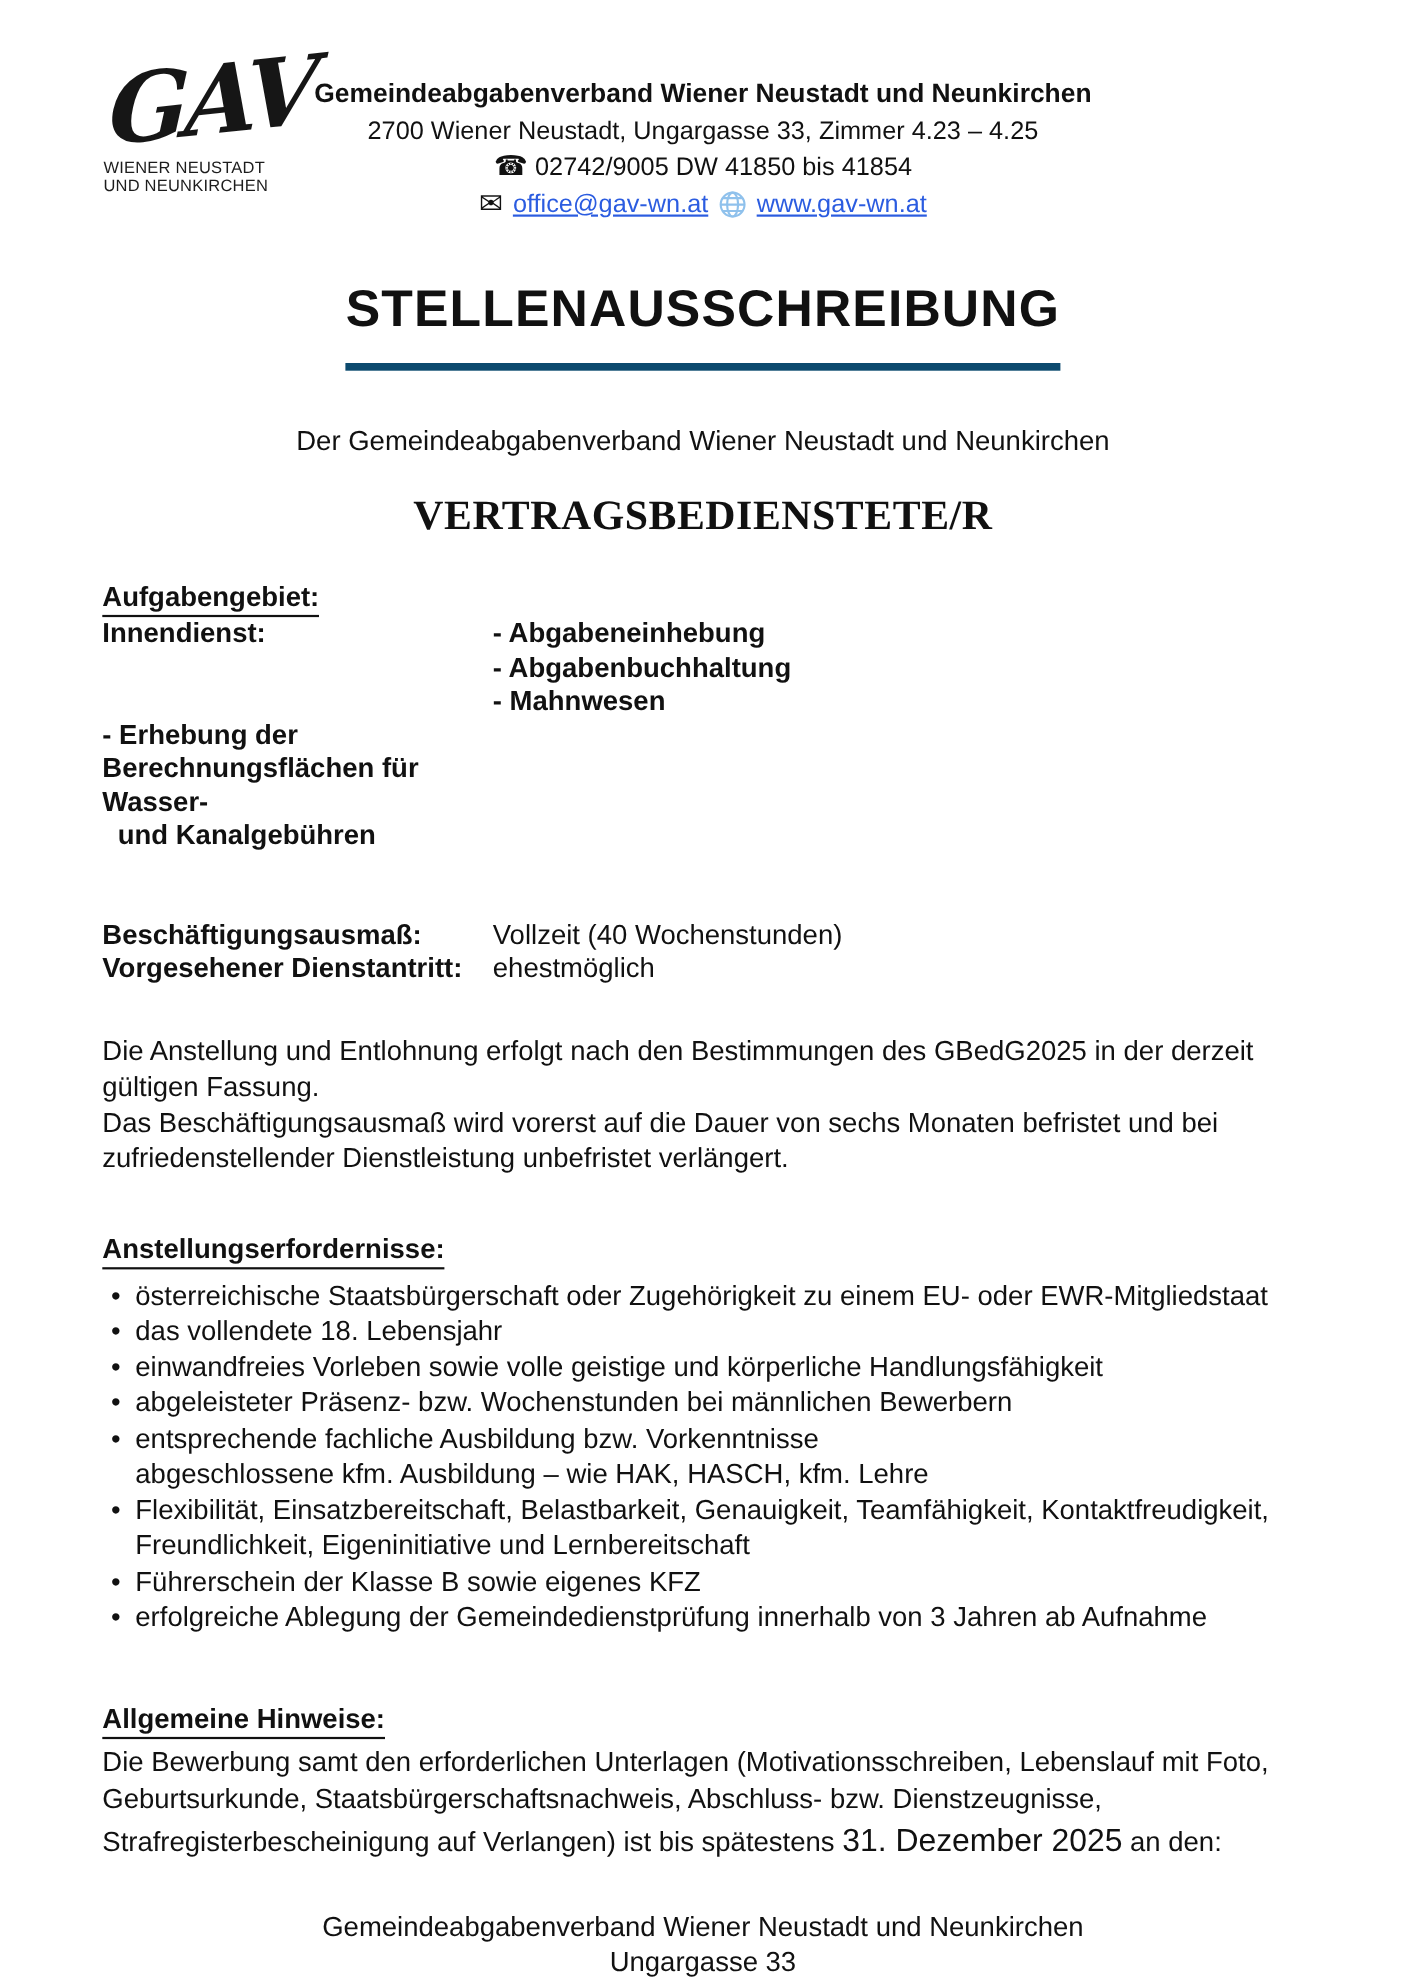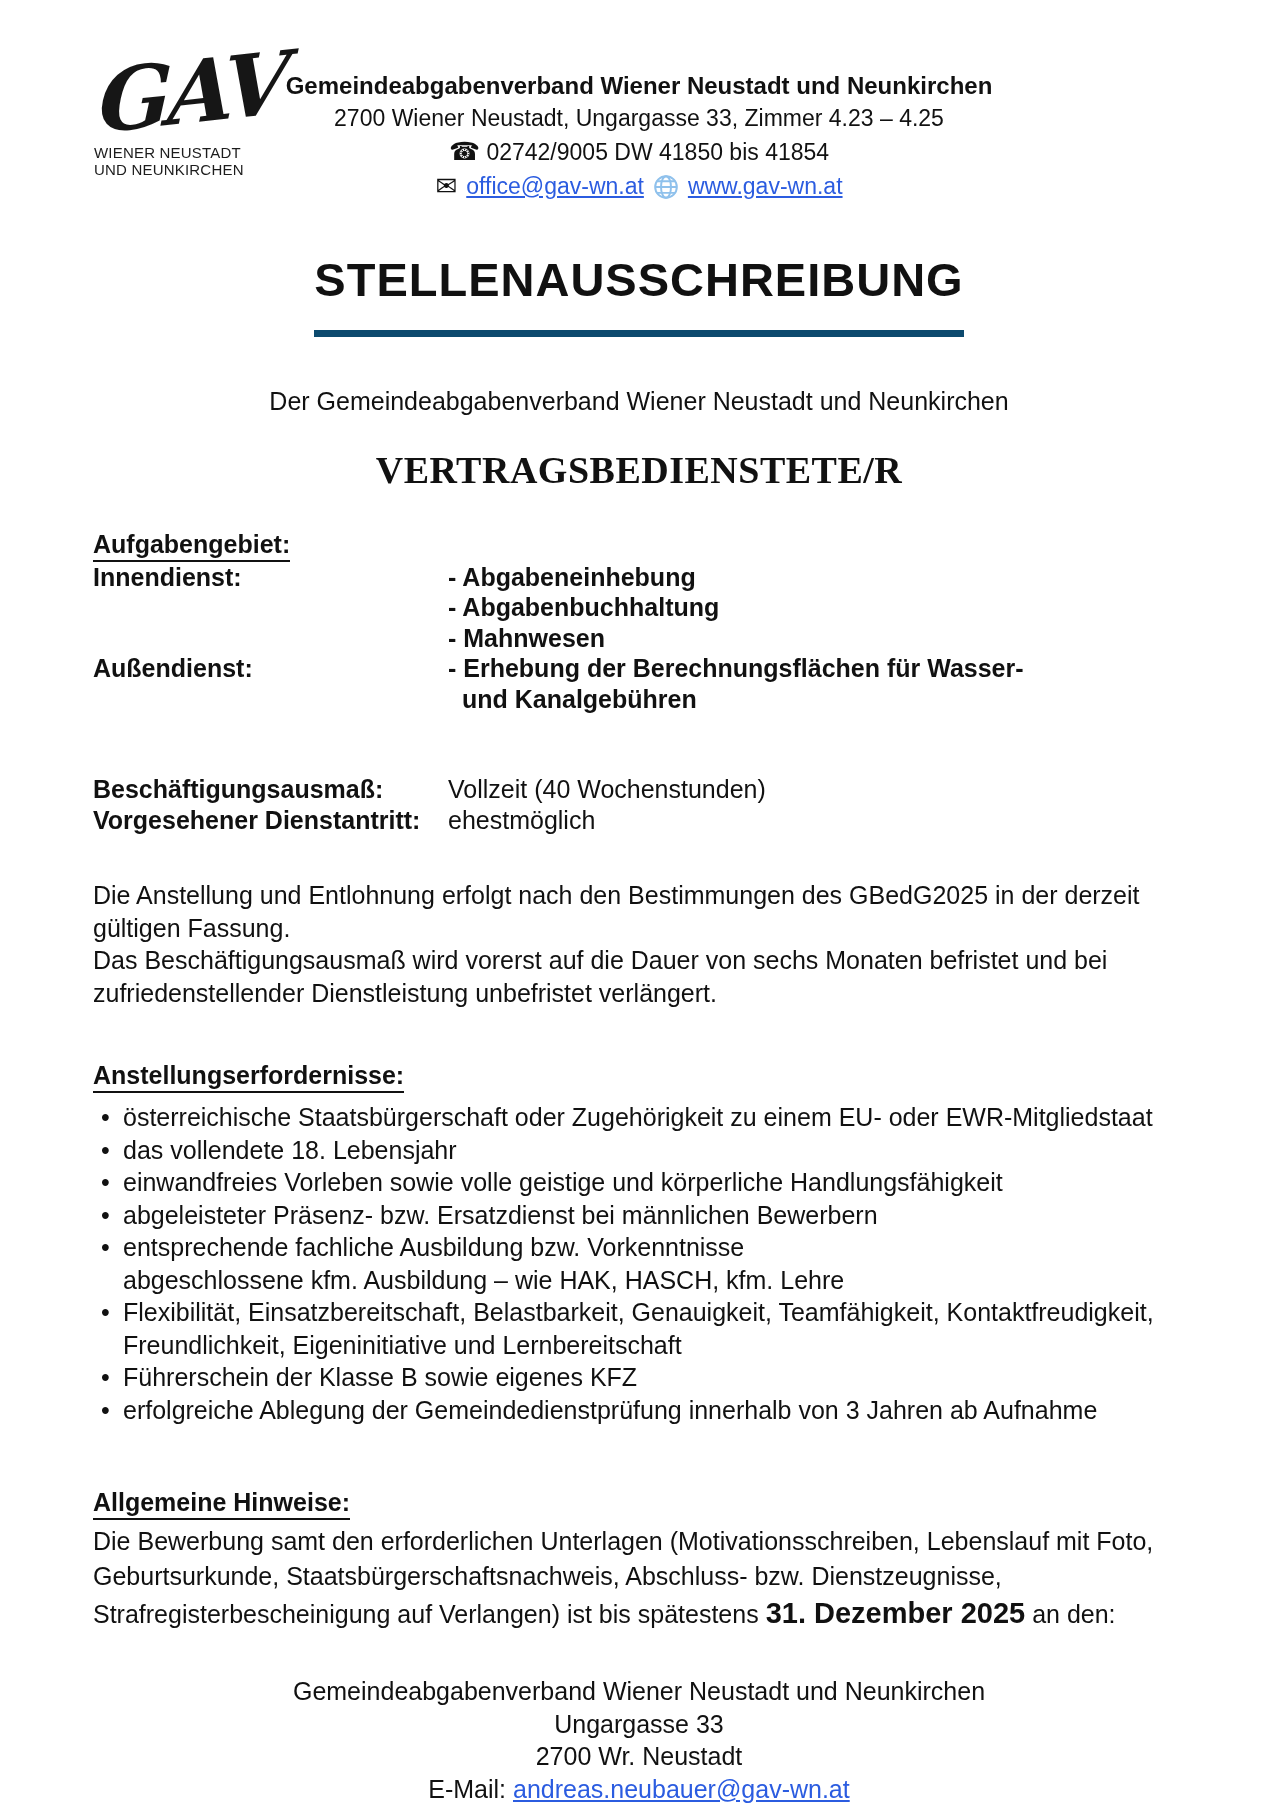--- a/index.html
+++ b/index.html
@@ -58,21 +58,21 @@
   
   .requirements{margin-top:52px;}
   .req-list{list-style:none;margin:8px 0 0;padding:0;}
   .req-item{display:flex;line-height:1.3;}
   .bullet{width:22px;padding-left:8px;flex:0 0 auto;}
   .req-text{flex:1;}
 
   
   .notes{margin-top:62px;}
   .notes-text{margin-top:4px;line-height:1.38;}
-  .deadline{font-weight:bold;font-size:29px;}
+  .deadline{font-weight:normal;font-size:29px;}
 
   
   .recipient{margin-top:42px;text-align:center;line-height:1.3;}
 </style>
 </head>
 <body>
 
 <div class="page">
 
   <header class="doc-header">
@@ -118,21 +118,20 @@
       <div><span class="section-heading">Aufgabengebiet:</span></div>
       <div class="grid-row">
         <div class="grid-label">Innendienst:</div>
         <div>
           <div class="task-line">- Abgabeneinhebung</div>
           <div class="task-line">- Abgabenbuchhaltung</div>
           <div class="task-line">- Mahnwesen</div>
         </div>
       </div>
       <div class="grid-row">
-        <div class="grid-label">Außendienst:</div>
         <div>
           <div class="task-line">- Erhebung der Berechnungsflächen für Wasser-</div>
           <div class="task-line indent">und Kanalgebühren</div>
         </div>
       </div>
     </section>
 
     <section class="employment">
       <div class="grid-row">
         <div class="grid-label">Beschäftigungsausmaß:</div>
@@ -159,21 +158,21 @@
         <li class="req-item">
           <span class="bullet">•</span>
           <span class="req-text">das vollendete 18. Lebensjahr</span>
         </li>
         <li class="req-item">
           <span class="bullet">•</span>
           <span class="req-text">einwandfreies Vorleben sowie volle geistige und körperliche Handlungsfähigkeit</span>
         </li>
         <li class="req-item">
           <span class="bullet">•</span>
-          <span class="req-text">abgeleisteter Präsenz- bzw. Ersatzdienst bei männlichen Bewerbern</span>
+          <span class="req-text">abgeleisteter Präsenz- bzw. Wochenstunden bei männlichen Bewerbern</span>
         </li>
         <li class="req-item">
           <span class="bullet">•</span>
           <span class="req-text">
             <div>entsprechende fachliche Ausbildung bzw. Vorkenntnisse</div>
             <div>abgeschlossene kfm. Ausbildung – wie HAK, HASCH, kfm. Lehre</div>
           </span>
         </li>
         <li class="req-item">
           <span class="bullet">•</span>

